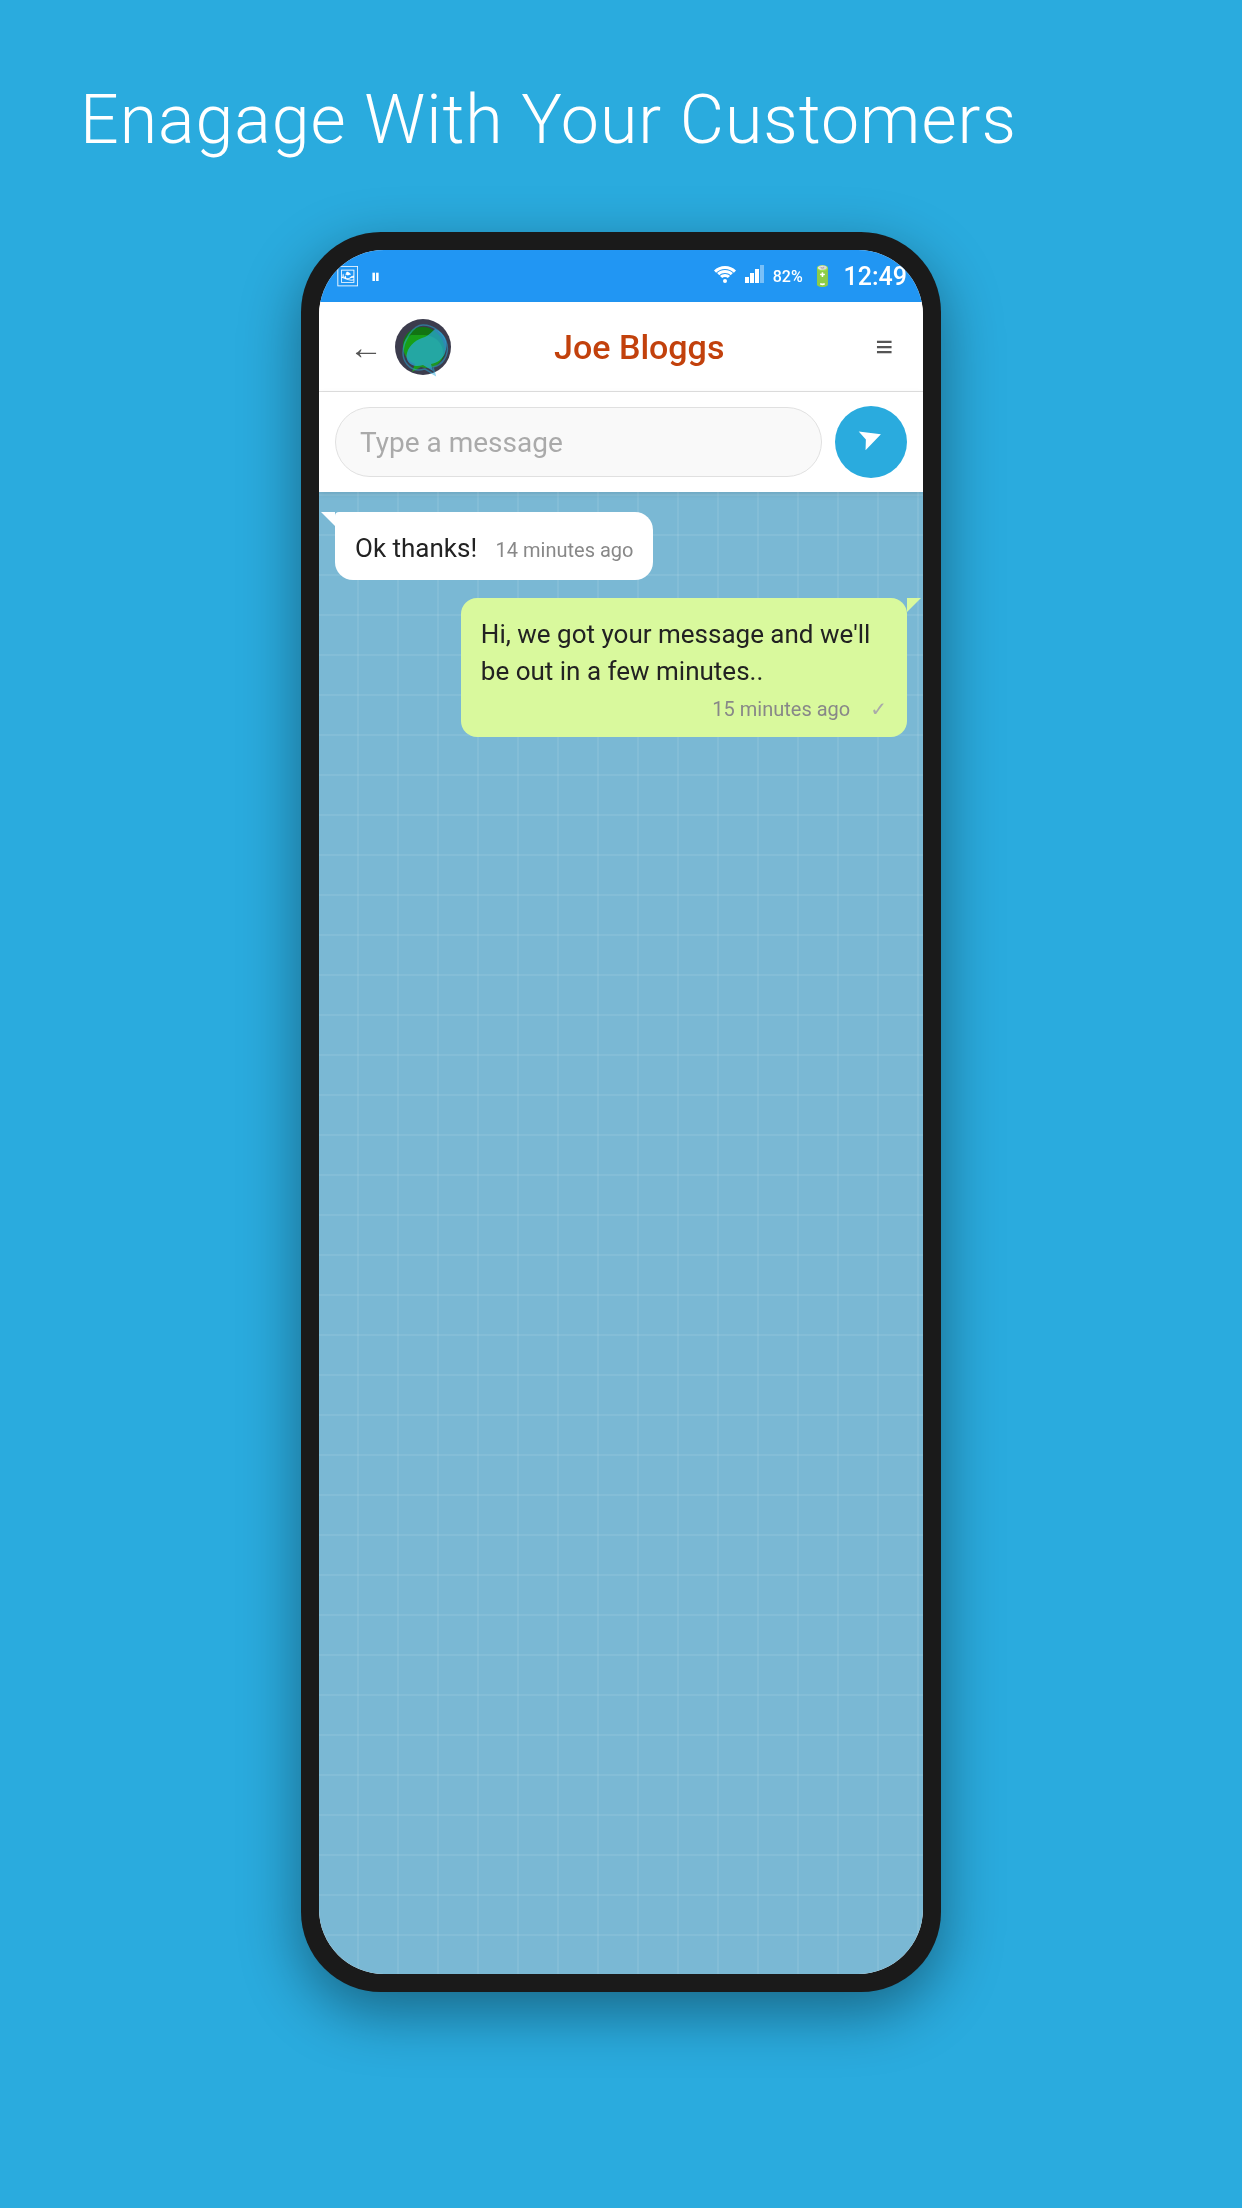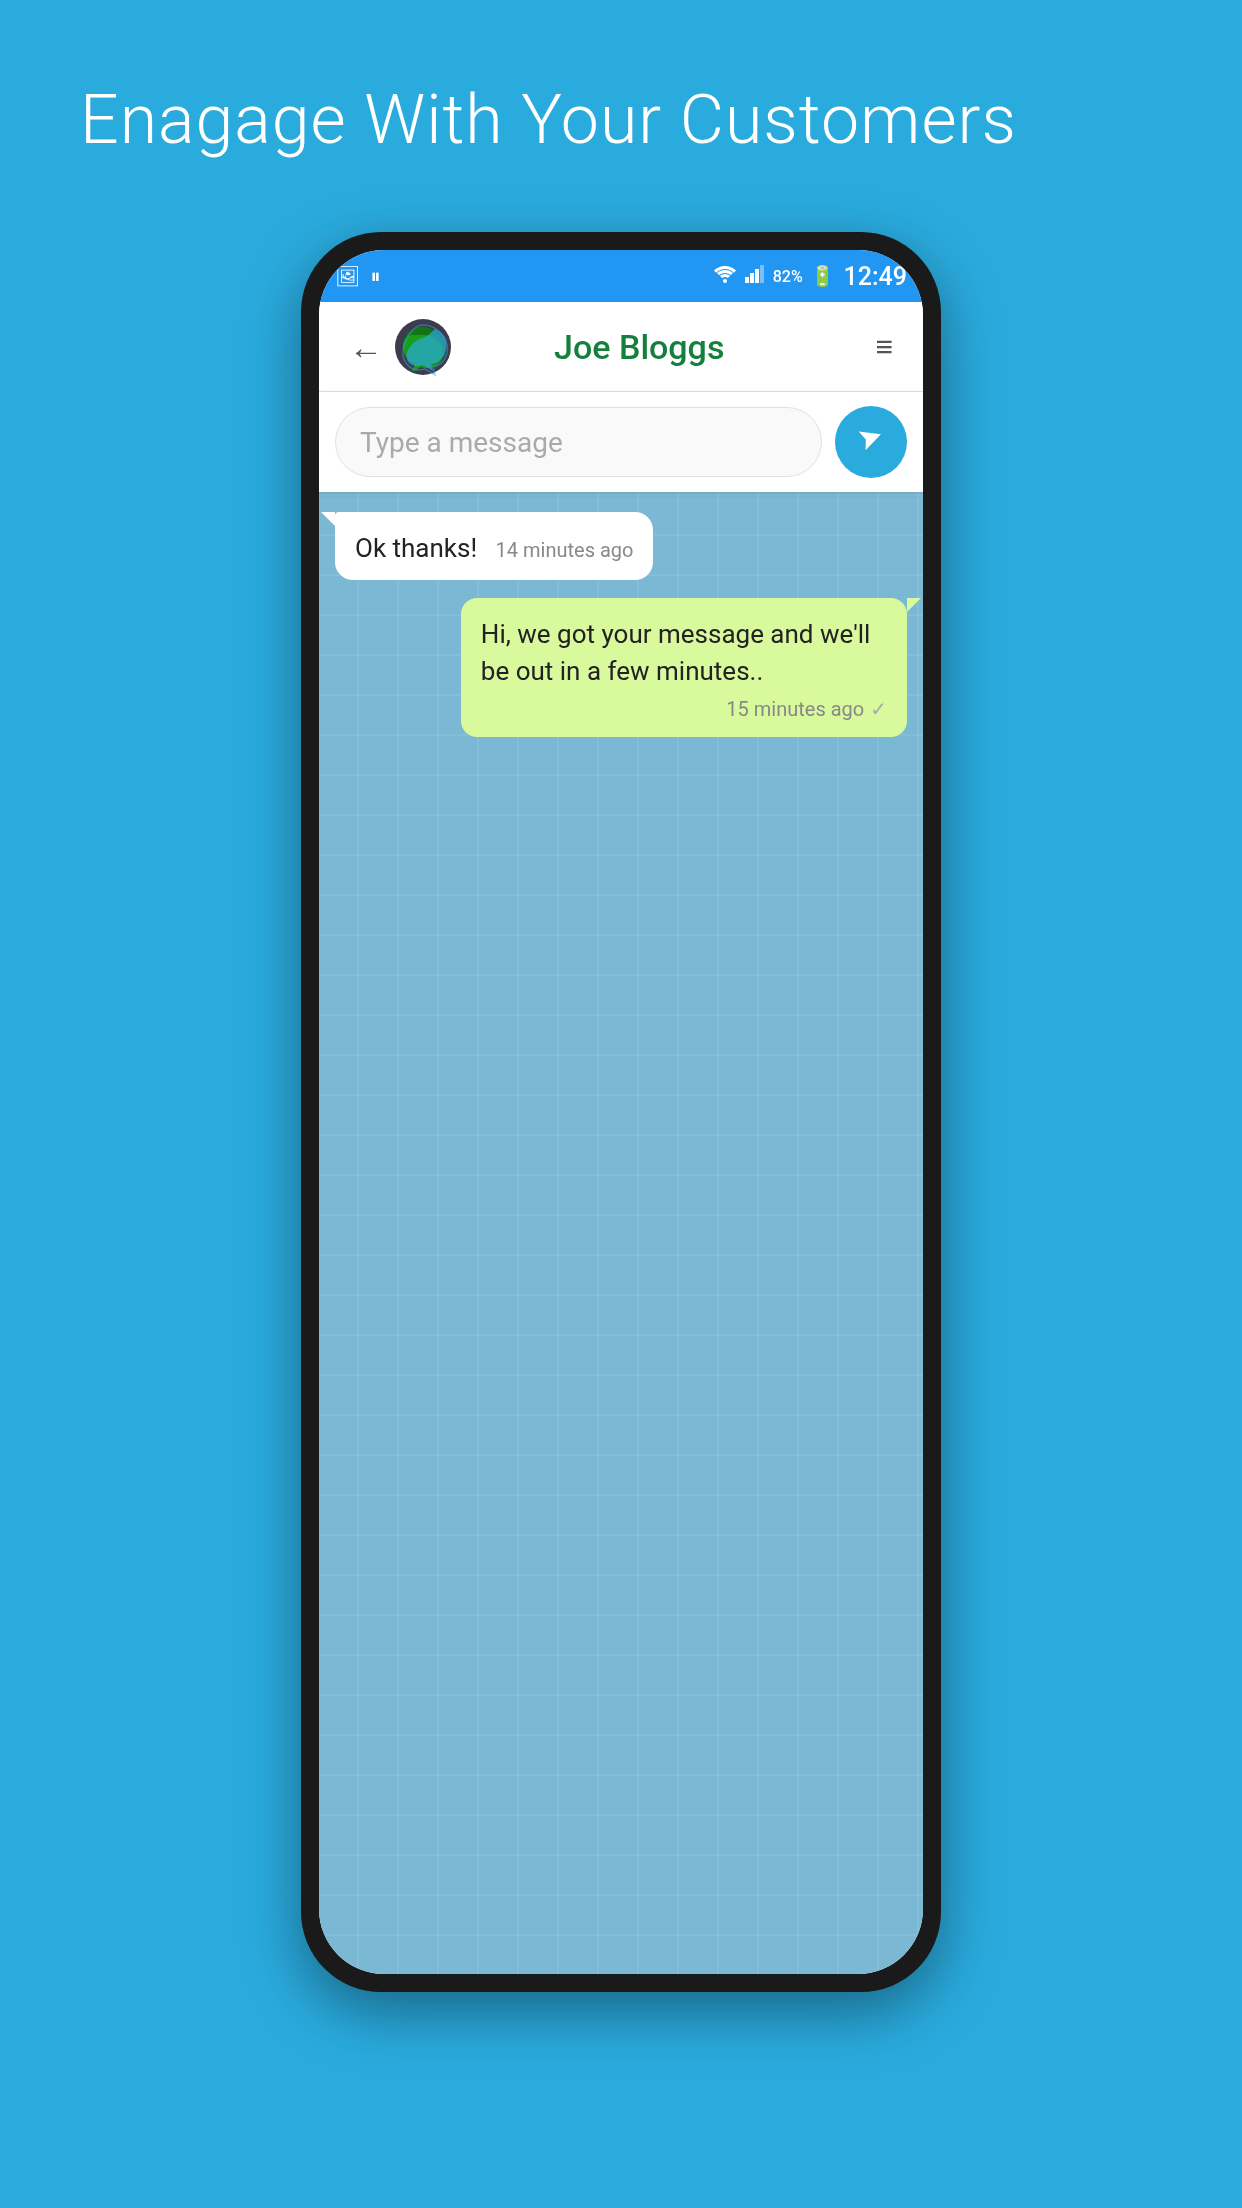--- a/index.html
+++ b/index.html
@@ -96,21 +96,21 @@
       color: #555;
       cursor: pointer;
       padding: 10px;
     }
 
     .header-title {
       flex: 1;
       text-align: center;
       font-size: 34px;
       font-weight: 500;
-      color: #15803d;
+      color: #c2410c;
       margin-right: 40px;
     }
 
     .menu-btn {
       font-size: 30px;
       color: #555;
       cursor: pointer;
       padding: 10px;
     }
 
@@ -242,21 +242,21 @@
       color: #888;
       margin-left: 12px;
       white-space: nowrap;
     }
 
     .bubble-meta-line {
       display: flex;
       justify-content: flex-end;
       align-items: center;
       margin-top: 6px;
-      gap: 6px;
+      gap: 20px;
     }
 
     .check-mark {
       color: #aaa;
       font-size: 20px;
     }
 
     
     .logo-svg {
       width: 60px;

